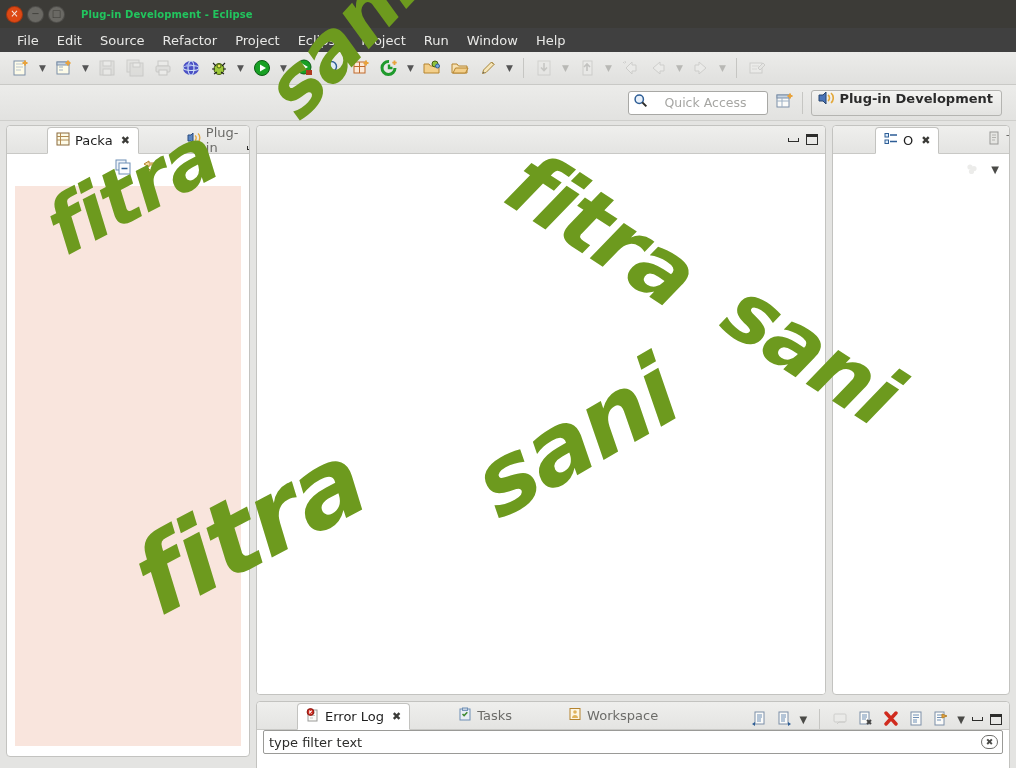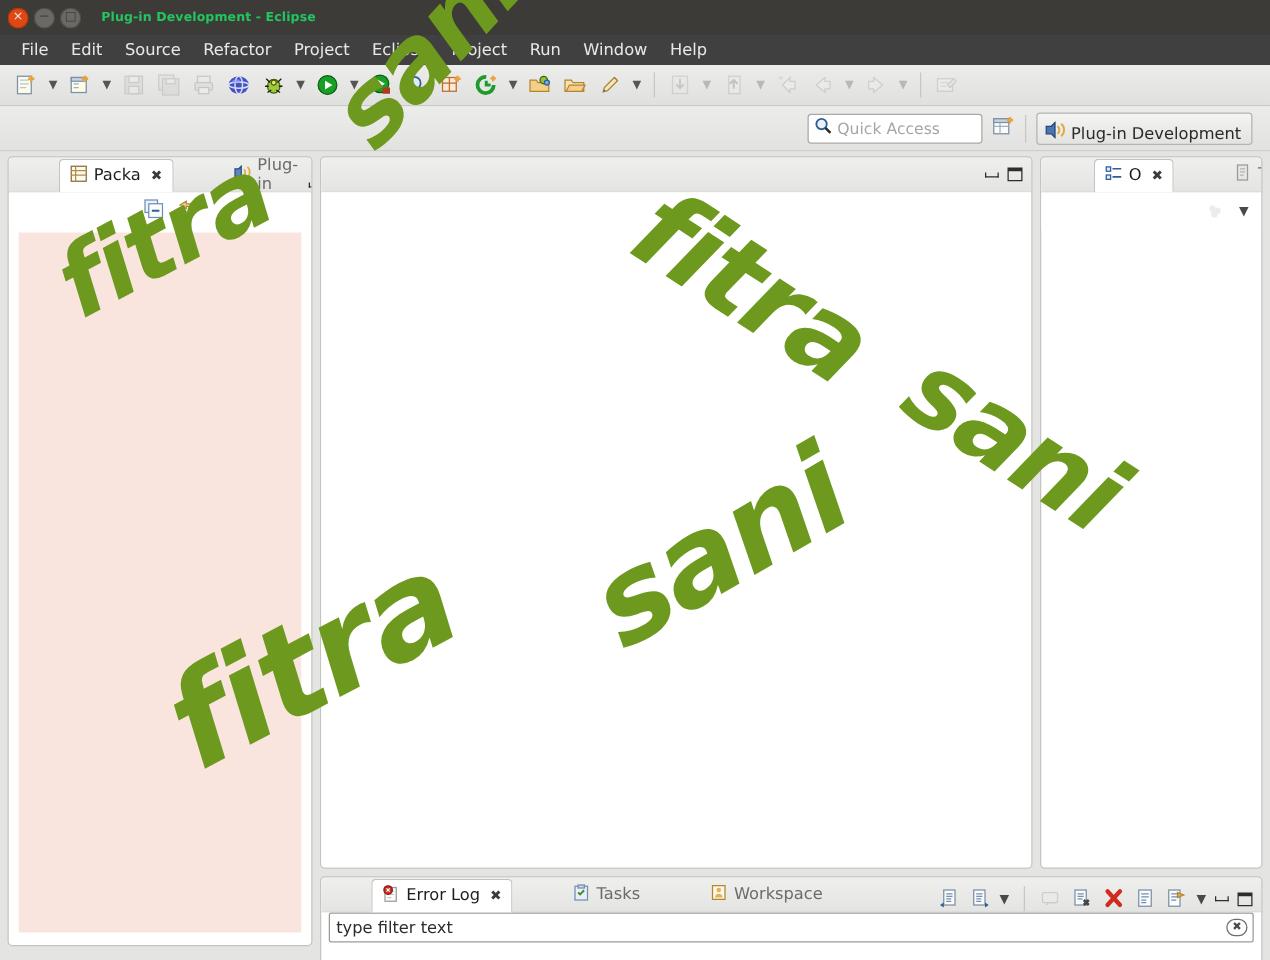--- a/index.html
+++ b/index.html
@@ -73,28 +73,28 @@
   #qarow {
     height: 36px;
     background: linear-gradient(#ececea,#e2e2e0);
     display: flex; align-items: center; justify-content: flex-end;
     padding-right: 14px; gap: 8px;
     border-bottom: 1px solid #cfcfcc;
   }
   #quickaccess {
     width: 140px; height: 24px;
     background: #fff; border: 1px solid #a8a8a5; border-radius: 3px;
-    display:flex; align-items:center; padding-left:4px; gap:4px;
+    display:flex; align-items:center; padding-left:4px; gap:16px;
   }
   #qa-placeholder { color:#a6a6a3; font-size:12.5px; }
   #persp-btn {
     height: 26px; border: 1px solid #b4b4b1; border-radius: 3px;
     background: linear-gradient(#f4f4f2,#e3e3e1);
-    display:flex; align-items:flex-end; gap:5px; padding: 0 8px 0 6px;
-    font-size: 13px; color:#2b2b2b;
+    display:flex; align-items:flex-start; gap:5px; padding: 0 8px 0 6px;
+    font-size: 13px; color:#2b2b2b;font-weight:bold;
   }
   #persp-sep { width:1px; height:22px; background:#c6c6c3; }
 
   
   #workbench {
     position: relative;
     height: 640px;
     padding: 4px 6px 0 6px;
   }
 

